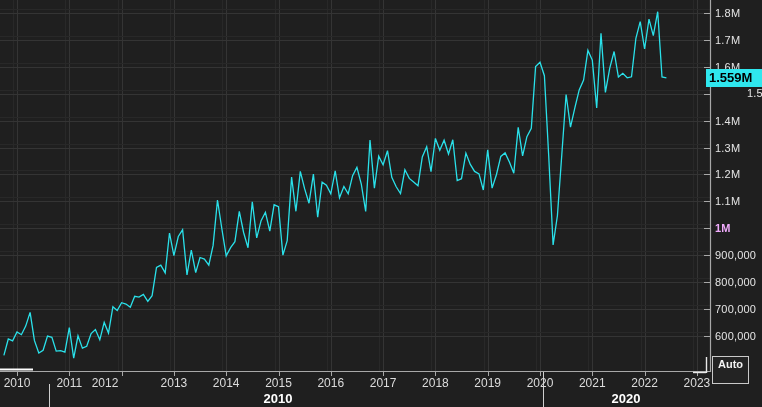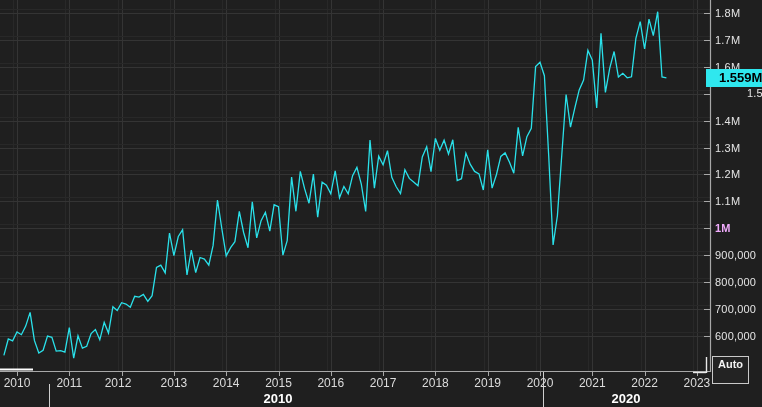--- a/index.html
+++ b/index.html
@@ -18,21 +18,21 @@
     position:absolute;top:376px;transform:translateX(-50%);
     color:#dcdcdc;font-size:12px;line-height:14px;white-space:nowrap;
   }
   .declab{
     position:absolute;top:391px;transform:translateX(-50%);
     color:#ffffff;font-size:13px;font-weight:bold;line-height:15px;white-space:nowrap;
   }
   .last-value{
     position:absolute;left:706px;top:69px;width:56px;height:18px;
     background:#2fe7ee;color:#000000;font-size:13px;font-weight:bold;
-    line-height:18px;padding-left:13px;box-sizing:border-box;white-space:nowrap;
+    line-height:18px;padding-left:3px;box-sizing:border-box;white-space:nowrap;
   }
   .auto-btn{
     position:absolute;left:712px;top:356px;min-width:37px;height:28px;
     border:1px solid #c9c9c9;background:#232323;color:#f2f2f2;
     font-size:11px;font-weight:bold;text-align:center;line-height:14px;
     box-sizing:border-box;padding:0 2px;cursor:pointer;
   }
 </style>
 </head>
 <body>
@@ -140,21 +140,21 @@
       <div class="ylab" style="top: 201.3px;">1.1M</div>
       <div class="ylab bold" style="top: 228.2px;">1M</div>
       <div class="ylab" style="top: 255.1px;">900,000</div>
       <div class="ylab" style="top: 282px;">800,000</div>
       <div class="ylab" style="top: 308.9px;">700,000</div>
       <div class="ylab" style="top: 335.8px;">600,000</div>
     </div>
   <div id="xlabels">
       <div class="xlab" style="left: 17px;">2010</div>
       <div class="xlab" style="left: 69.3px;">2011</div>
-      <div class="xlab" style="left: 118px; text-align: right;">2012</div>
+      <div class="xlab" style="left: 105px; text-align: right;">2012</div>
       <div class="xlab" style="left: 173.9px;">2013</div>
       <div class="xlab" style="left: 226.2px;">2014</div>
       <div class="xlab" style="left: 278.5px;">2015</div>
       <div class="xlab" style="left: 330.8px; text-align: right;">2016</div>
       <div class="xlab" style="left: 383.1px;">2017</div>
       <div class="xlab" style="left: 435.4px;">2018</div>
       <div class="xlab" style="left: 487.7px;">2019</div>
       <div class="xlab" style="left: 540px;">2020</div>
       <div class="xlab" style="left: 592.3px;">2021</div>
       <div class="xlab" style="left: 644.6px;">2022</div>

